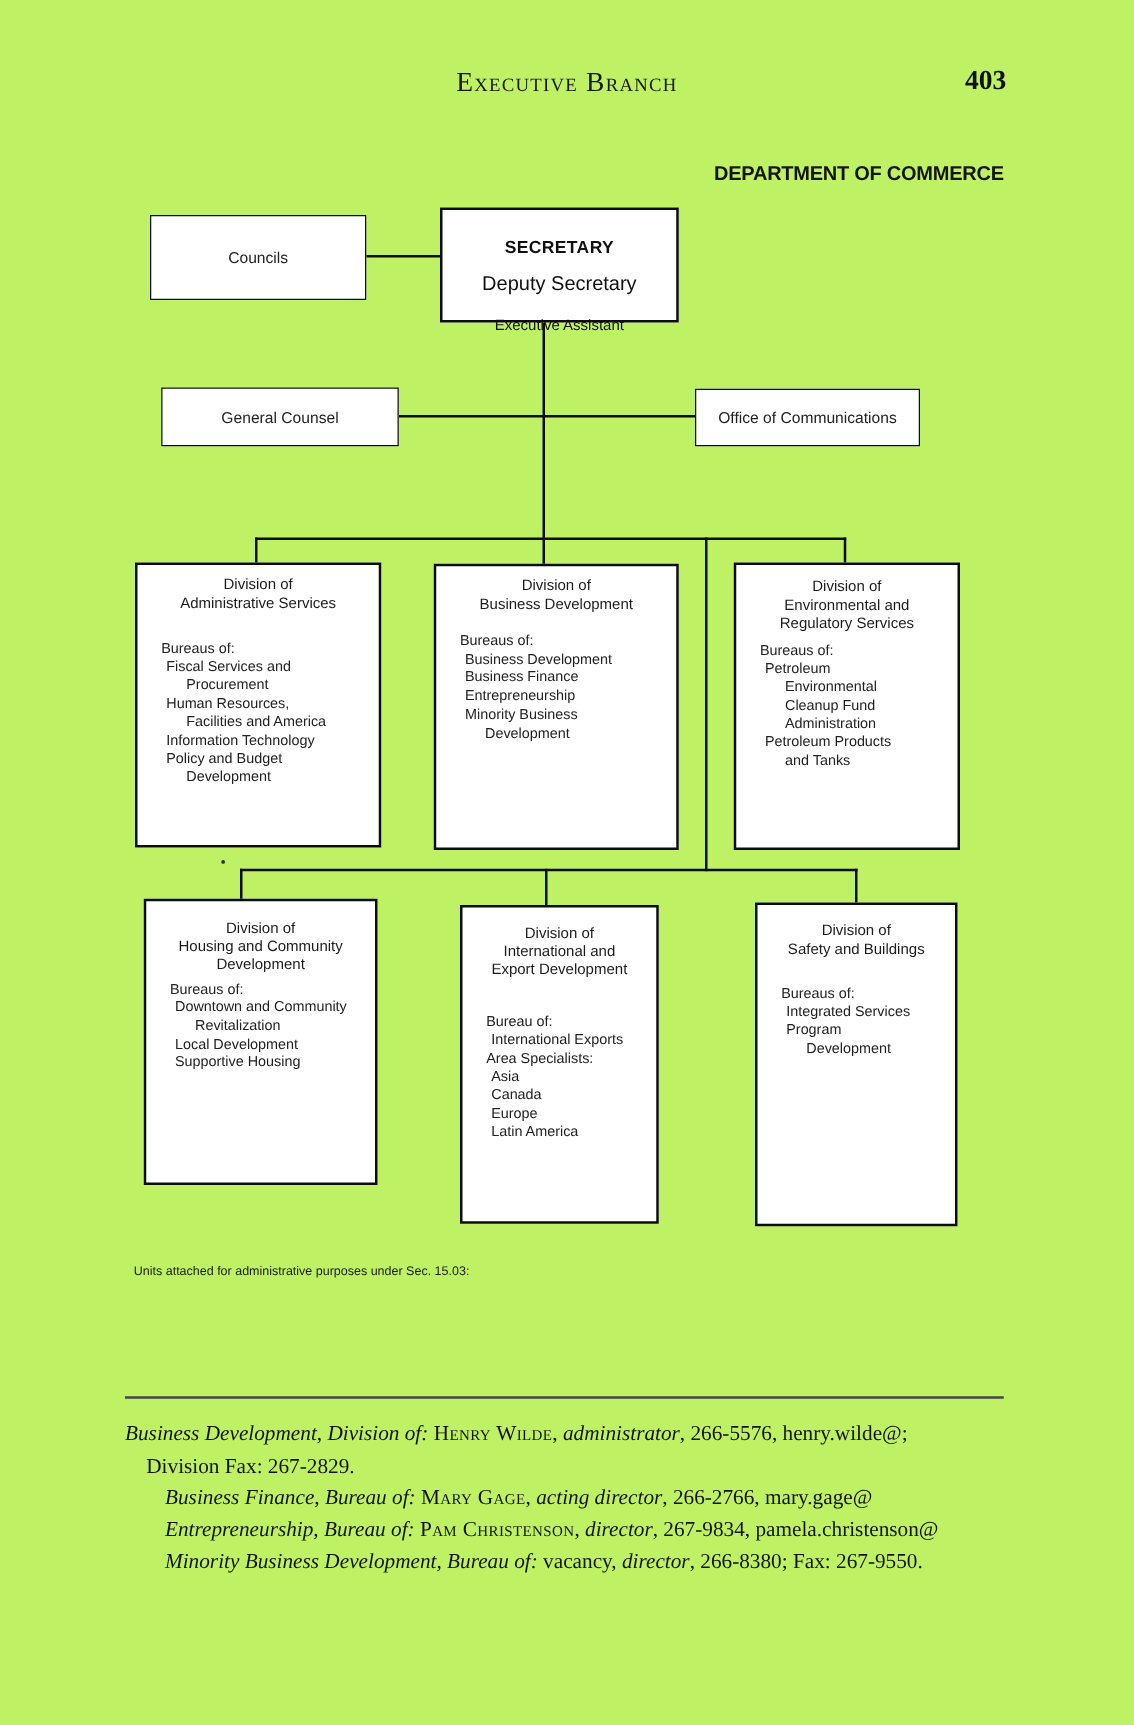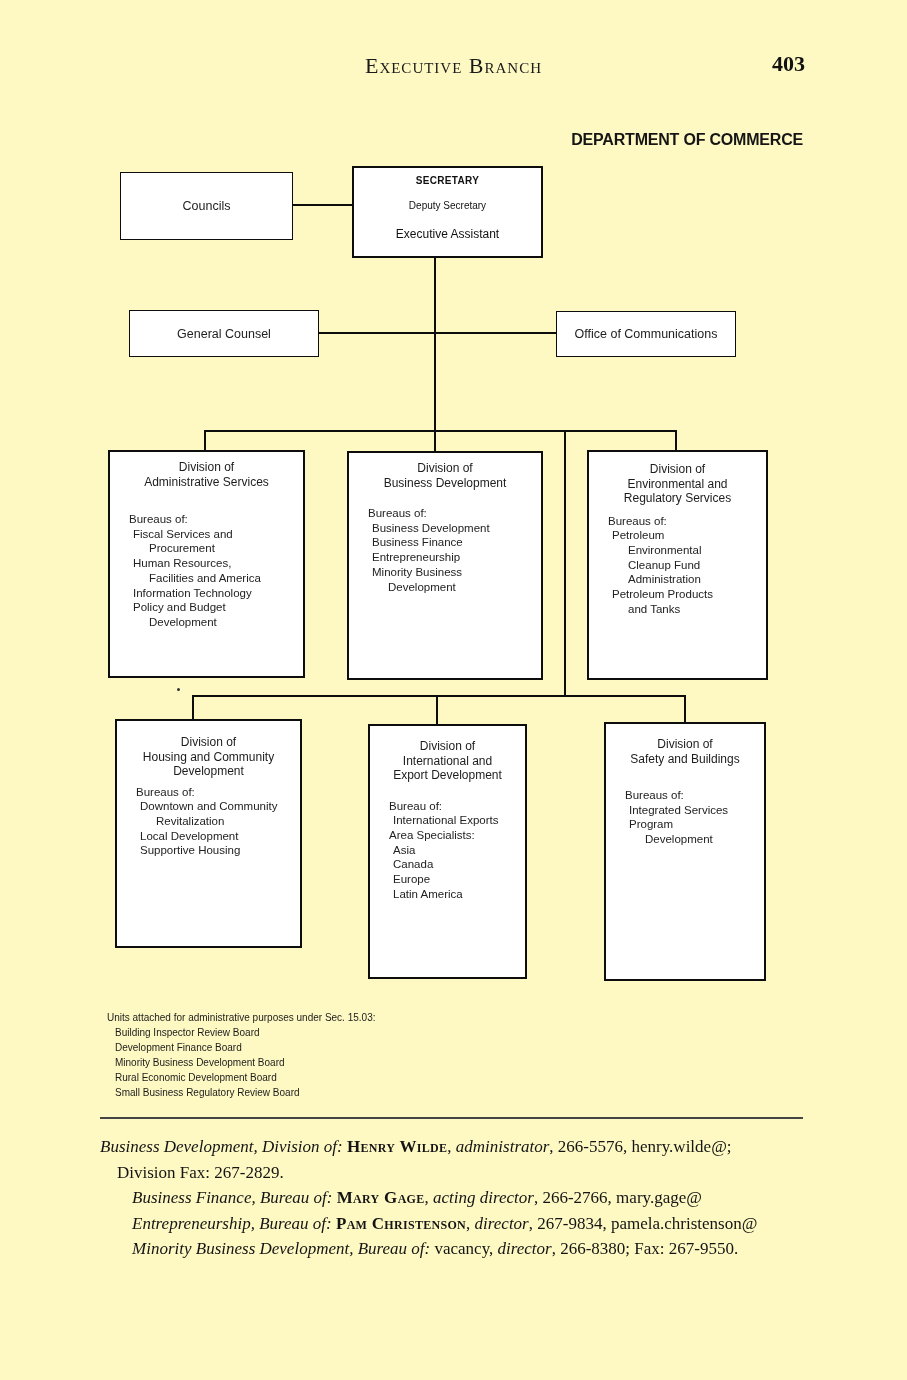--- a/index.html
+++ b/index.html
@@ -1,19 +1,19 @@
 <!DOCTYPE html>
 <html><head>
 <meta charset="utf-8">
 <style>
   html,body{margin:0;padding:0;background:#e8e8e8;}
   .page{
     position:relative;
     width:907px;height:1380px;
-    background:#fef9c3;
+    background:#bef264;
     font-family:"Liberation Sans",sans-serif;
     color:#111;
     overflow:hidden;
     margin:0 auto;
   }
   
   .running-title{
     position:absolute;left:0;right:0;top:53px;
     text-align:center;
     font-family:"Liberation Serif",serif;
@@ -28,22 +28,22 @@
   .dept-title{
     position:absolute;right:104px;top:131px;
     font-size:16px;font-weight:bold;letter-spacing:-0.2px;color:#151515;
   }
   
   .obox{position:absolute;background:#fff;box-sizing:border-box;border:2px solid #0d0d0d;}
   .obox.thin{border-width:1.6px;}
   .center-label{display:flex;align-items:center;justify-content:center;height:100%;font-size:12.5px;color:#222;}
   
   #box-secretary{text-align:center;}
-  #box-secretary .sec-title{margin-top:7px;font-size:10px;font-weight:bold;letter-spacing:0.3px;}
-  #box-secretary .sec-line1{margin-top:14px;font-size:10px;}
+  #box-secretary .sec-title{margin-top:21px;font-size:14px;font-weight:bold;letter-spacing:0.3px;}
+  #box-secretary .sec-line1{margin-top:14px;font-size:16px;}
   #box-secretary .sec-line2{margin-top:16px;font-size:12px;}
   
   .div-box .obox-title{
     text-align:center;font-weight:normal;font-size:12px;line-height:14.5px;color:#1c1c1c;
     padding:0 4px;
   }
   .div-box .obox-body{
     font-size:11.5px;line-height:14.7px;color:#222;
     padding-left:8px;padding-right:2px;text-align:left;
   }
@@ -52,21 +52,21 @@
   .bl-2{padding-left:31px;}
   #box-administrative-services .obox-title{margin-top:8px;}
   #box-administrative-services .obox-body{margin-top:23px;}
   #box-business-development .obox-title{margin-top:8px;}
   #box-business-development .obox-body{margin-top:16px;}
   #box-environmental-regulatory-services .obox-title{margin-top:10px;}
   #box-environmental-regulatory-services .obox-body{margin-top:8px;}
   #box-housing-community-development .obox-title{margin-top:14px;}
   #box-housing-community-development .obox-body{margin-top:6px;}
   #box-international-export-development .obox-title{margin-top:13px;}
-  #box-international-export-development .obox-body{margin-top:16px;}
+  #box-international-export-development .obox-body{margin-top:28px;}
   #box-safety-buildings .obox-title{margin-top:13px;}
   #box-safety-buildings .obox-body{margin-top:22px;}
   
   .line{position:absolute;background:#0d0d0d;}
   .dot{position:absolute;width:3px;height:3px;border-radius:50%;background:#333;}
   
   .units{
     position:absolute;left:107px;top:1011px;
     font-size:10px;line-height:14.9px;color:#1c1c1c;
   }
@@ -76,21 +76,21 @@
   
   .directory{
     position:absolute;left:100px;top:1134px;width:722px;
     font-family:"Liberation Serif",serif;
     font-size:17px;line-height:25.5px;color:#141414;
   }
   .dir-line{white-space:nowrap;}
   .dir-line.cont{padding-left:17px;}
   .dir-line.bureau{text-indent:32px;}
   .seg-i{font-style:italic;}
-  .seg-sc{font-variant:small-caps;letter-spacing:0.3px;font-weight:bold;}
+  .seg-sc{font-variant:small-caps;letter-spacing:0.3px;}
   .seg-r{}
 </style>
 </head>
 <body>
 
 <div class="page">
 
   <div class="running-title">Executive Branch</div>
   <div class="page-number">403</div>
   <div class="dept-title">DEPARTMENT OF COMMERCE</div>
@@ -210,27 +210,20 @@
       <div class="obox-body">
         <div class="bl-0">Bureaus of:</div>
         <div class="bl-1">Integrated Services</div>
         <div class="bl-1">Program</div>
         <div class="bl-2">Development</div>
       </div>
     </div>
 
   <div class="units">
     <div>Units attached for administrative purposes under Sec. 15.03:</div>
-    <div id="units-items">
-        <div class="unit-item">Building Inspector Review Board</div>
-        <div class="unit-item">Development Finance Board</div>
-        <div class="unit-item">Minority Business Development Board</div>
-        <div class="unit-item">Rural Economic Development Board</div>
-        <div class="unit-item">Small Business Regulatory Review Board</div>
-      </div>
   </div>
 
   <div class="rule"></div>
 
   <div class="directory" id="directory">
       <div class="dir-line first"><span class="seg-i">Business Development, Division of: </span><span class="seg-sc">Henry Wilde</span><span class="seg-r">, </span><span class="seg-i">administrator</span><span class="seg-r">, 266-5576, henry.wilde@;</span></div>
       <div class="dir-line cont"><span class="seg-r">Division Fax: 267-2829.</span></div>
       <div class="dir-line bureau"><span class="seg-i">Business Finance, Bureau of: </span><span class="seg-sc">Mary Gage</span><span class="seg-r">, </span><span class="seg-i">acting director</span><span class="seg-r">, 266-2766, mary.gage@</span></div>
       <div class="dir-line bureau"><span class="seg-i">Entrepreneurship, Bureau of: </span><span class="seg-sc">Pam Christenson</span><span class="seg-r">, </span><span class="seg-i">director</span><span class="seg-r">, 267-9834, pamela.christenson@</span></div>
       <div class="dir-line bureau"><span class="seg-i">Minority Business Development, Bureau of: </span><span class="seg-r">vacancy, </span><span class="seg-i">director</span><span class="seg-r">, 266-8380; Fax: 267-9550.</span></div>

